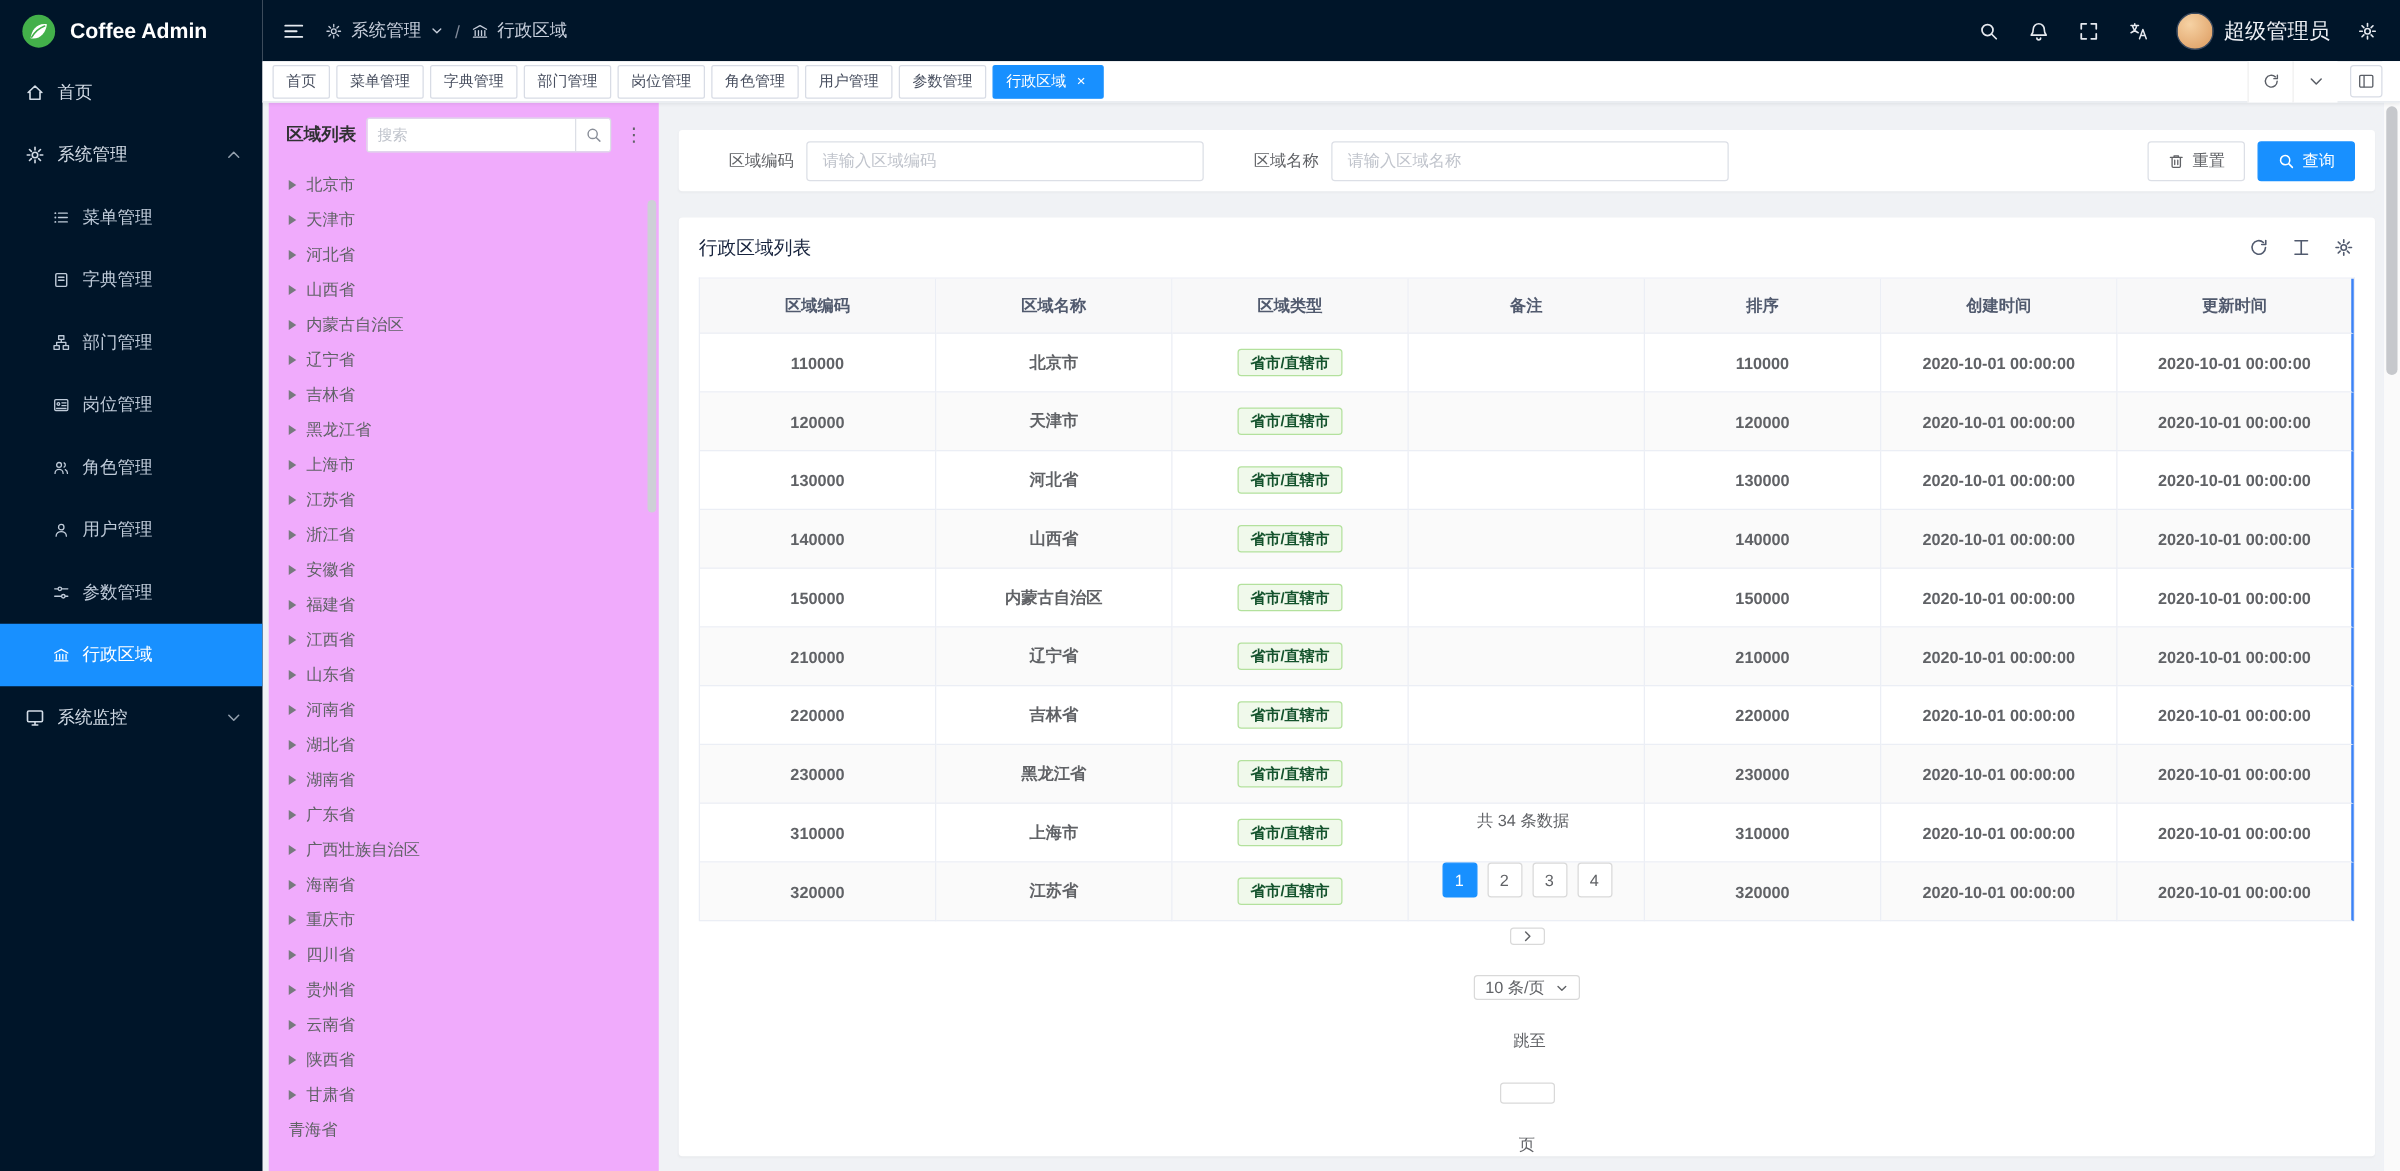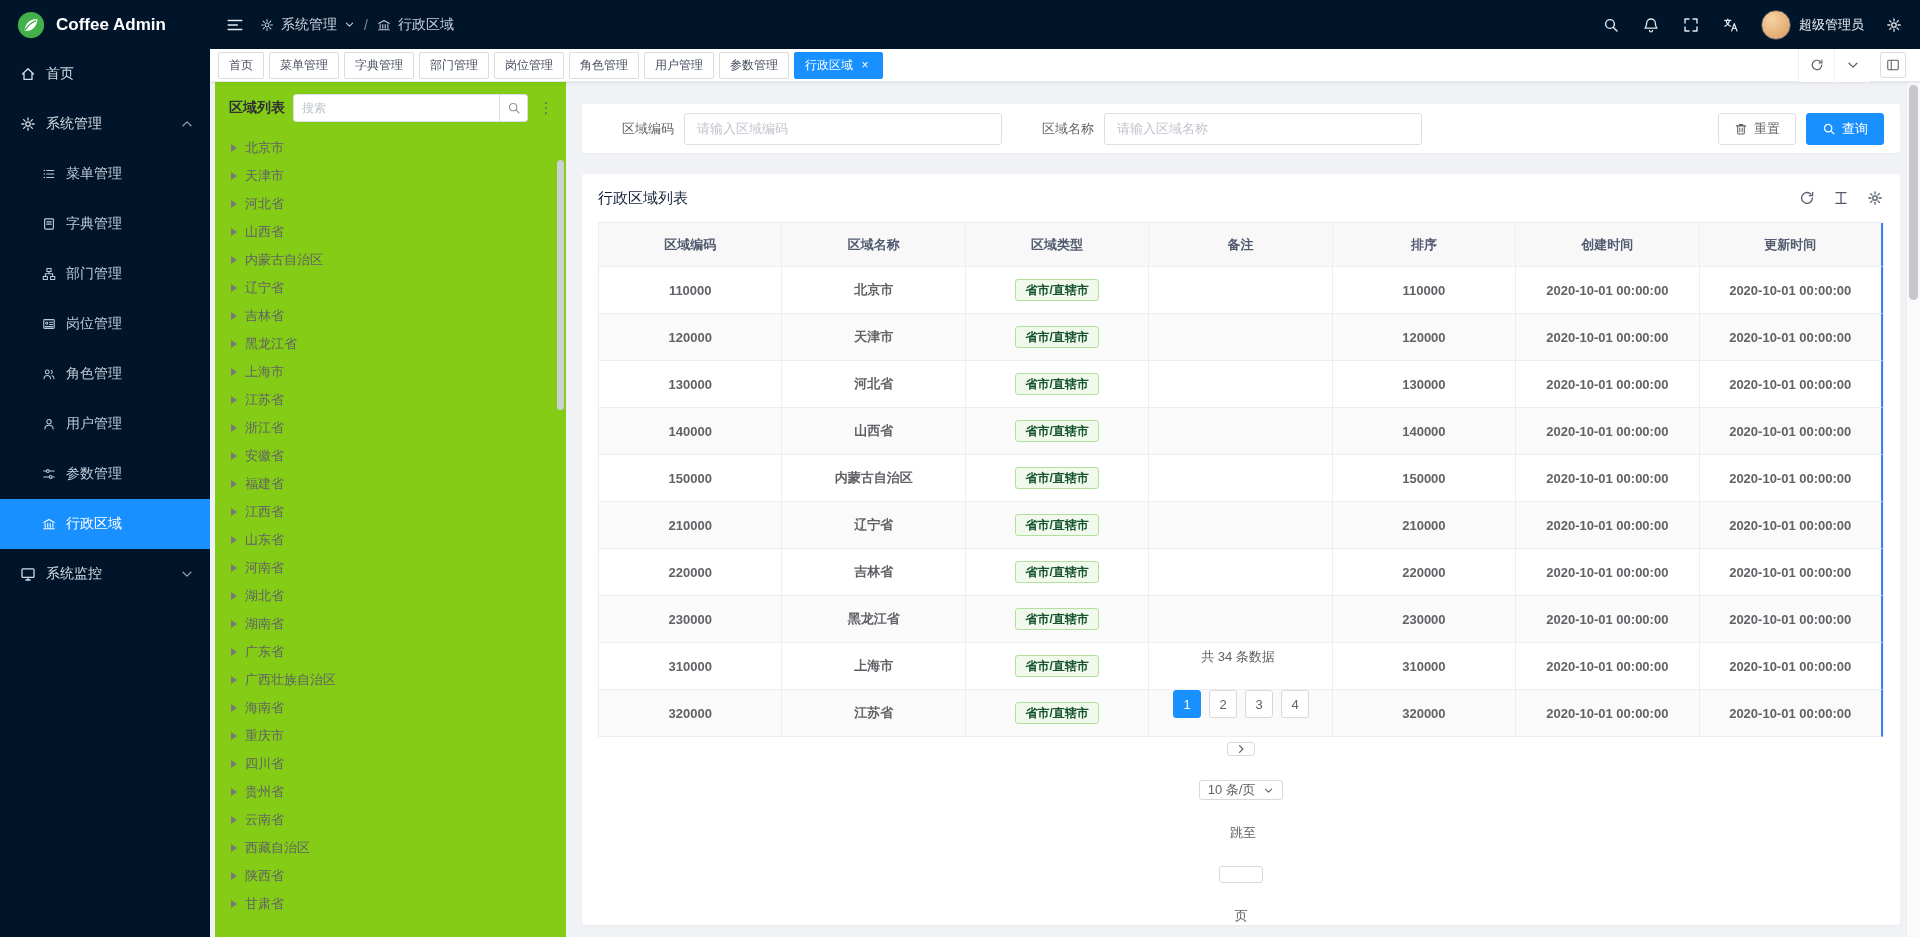--- a/index.html
+++ b/index.html
@@ -22,38 +22,38 @@
   
   .main-col { flex:1; display:flex; flex-direction:column; min-width:0; }
   .topbar { height:49px; background:#001529; display:flex; align-items:center; color:#cfd6e4; padding:0 16px 0 0; flex-shrink:0; }
   .topbar .hamburger { width:50px; height:49px; display:flex; align-items:center; justify-content:center; cursor:pointer; color:#e6eaf0; }
   .breadcrumb { display:flex; align-items:center; gap:7px; font-size:14px; color:#c6cedb; }
   .breadcrumb .sep { color:#808a99; margin:0 2px; }
   .topbar-right { margin-left:auto; display:flex; align-items:center; gap:20px; }
   .tb-btn { width:20px; height:20px; display:flex; align-items:center; justify-content:center; color:#e6eaf0; cursor:pointer; }
   .user-chip { display:flex; align-items:center; gap:8px; cursor:pointer; }
   .avatar { width:30px; height:30px; border-radius:50%; background:radial-gradient(circle at 35% 30%, #f6d2a4, #dc9a5e); border:1px solid #3a4a60; }
-  .username { color:#eef1f6; font-size:13px; }
+  .username { color:#eef1f6; font-size:17px; }
 
   
   .tabbar { height:33px; background:#fff; border-bottom:1px solid #e4e7ed; box-shadow:0 1px 3px rgba(0,21,41,.08); display:flex; align-items:center; padding-left:8px; flex-shrink:0; position:relative; z-index:2; }
   .tabs { display:flex; align-items:center; gap:5px; flex:1; }
   .tab { height:27px; display:inline-flex; align-items:center; gap:5px; padding:0 10px; border:1px solid #d8dce5; background:#fff; color:#495060; font-size:12px; cursor:pointer; border-radius:2px; }
   .tab .tab-close { display:none; width:14px; height:14px; border-radius:50%; align-items:center; justify-content:center; font-size:12px; line-height:1; }
   .tab.active { background:#1890ff; border-color:#1890ff; color:#fff; }
   .tab.active .tab-close { display:inline-flex; }
   .tabbar-tools { display:flex; align-items:center; height:33px; }
   .tool-btn { width:36px; height:33px; display:flex; align-items:center; justify-content:center; border-left:1px solid #f0f0f0; color:#5a5e66; cursor:pointer; background:#fff; }
   .layout-btn { width:26px; height:26px; display:flex; align-items:center; justify-content:center; border:1px solid #d8dce5; border-radius:3px; margin:0 14px 0 10px; color:#5a5e66; cursor:pointer; background:#fff; }
 
   
   .content { flex:1; display:flex; min-height:0; }
 
   
-  .tree-panel { width:351px; margin-left:5px; background:#84cc16; flex-shrink:0; padding:12px 0 0 0; position:relative; overflow:hidden; }
+  .tree-panel { width:312px; margin-left:5px; background:#f0abfc; flex-shrink:0; padding:12px 0 0 0; position:relative; overflow:hidden; }
   .tree-head { display:flex; align-items:center; padding:0 10px 0 14px; gap:8px; }
   .tree-title { font-size:14px; font-weight:bold; color:#303133; white-space:nowrap; }
   .tree-search { flex:1; display:flex; height:28px; border:1px solid #dcdfe6; border-radius:3px; overflow:hidden; }
   .tree-search input { flex:1; border:none; outline:none; padding:0 8px; font-size:12px; color:#606266; font-family:inherit; min-width:0; }
   .tree-search input::placeholder { color:#c0c4cc; }
   .tree-search .s-btn { width:28px; display:flex; align-items:center; justify-content:center; border-left:1px solid #dcdfe6; color:#8a8f99; cursor:pointer; background:#fff; }
   .dots-btn { width:20px; display:flex; align-items:center; justify-content:center; color:#606266; cursor:pointer; font-size:15px; letter-spacing:0; }
   .tree-list { margin-top:12px; height:calc(100% - 52px); overflow:hidden; }
   .tree-item { height:28px; display:flex; align-items:center; gap:8px; padding-left:16px; cursor:pointer; color:#606266; font-size:13px; }
   .caret { width:0; height:0; border-left:6px solid #77797e; border-top:4px solid transparent; border-bottom:4px solid transparent; flex-shrink:0; }
@@ -438,24 +438,20 @@
             <span class="caret"></span>
             <span>四川省</span>
           </div>
             <div class="tree-item">
             <span class="caret"></span>
             <span>贵州省</span>
           </div>
             <div class="tree-item">
             <span class="caret"></span>
             <span>云南省</span>
-          </div>
-            <div class="tree-item">
-            <span class="caret"></span>
-            <span>西藏自治区</span>
           </div>
             <div class="tree-item">
             <span class="caret"></span>
             <span>陕西省</span>
           </div>
             <div class="tree-item">
             <span class="caret"></span>
             <span>甘肃省</span>
           </div>
             <div class="tree-item">

